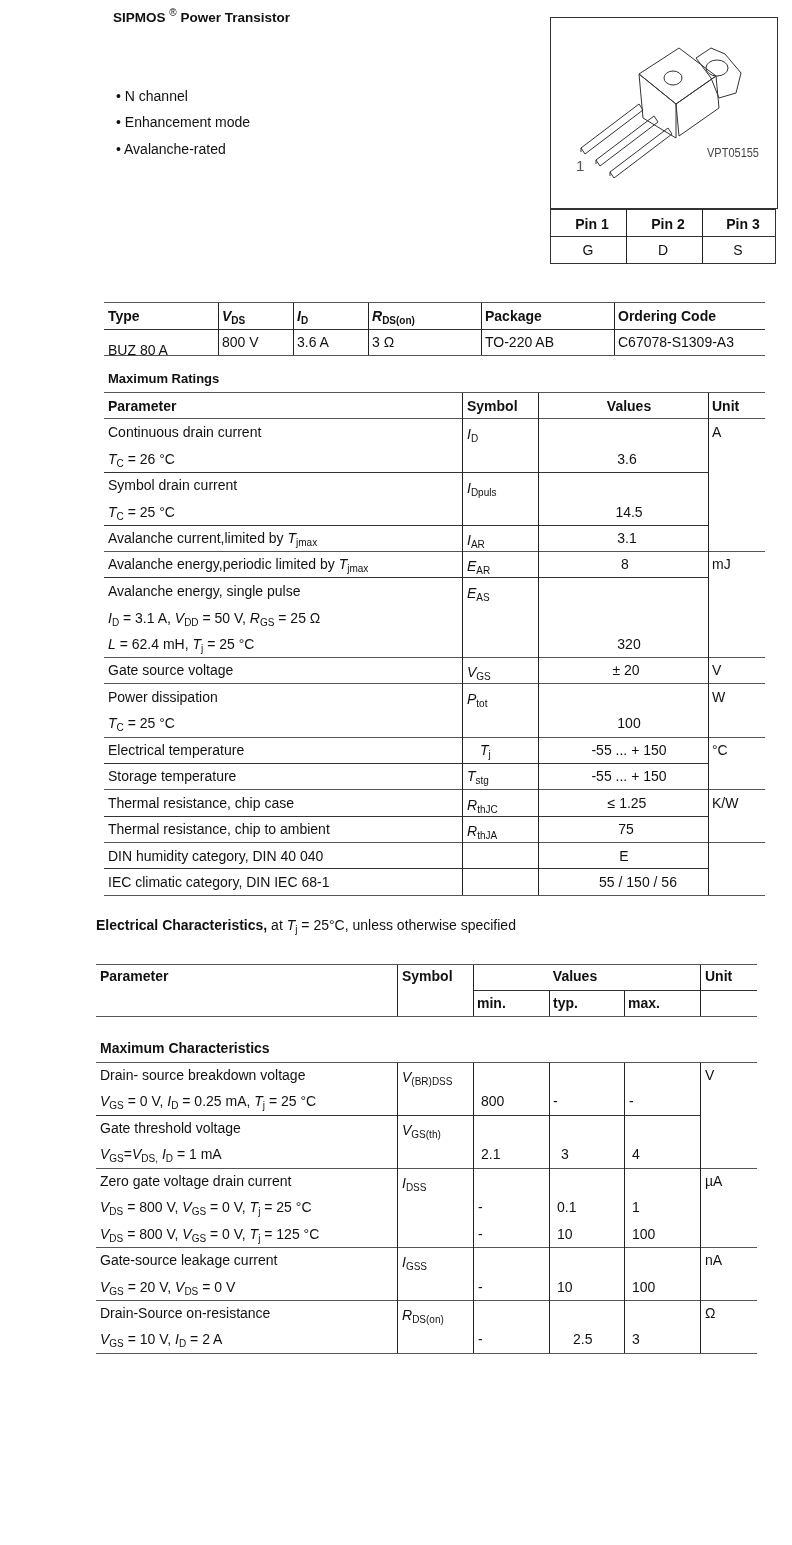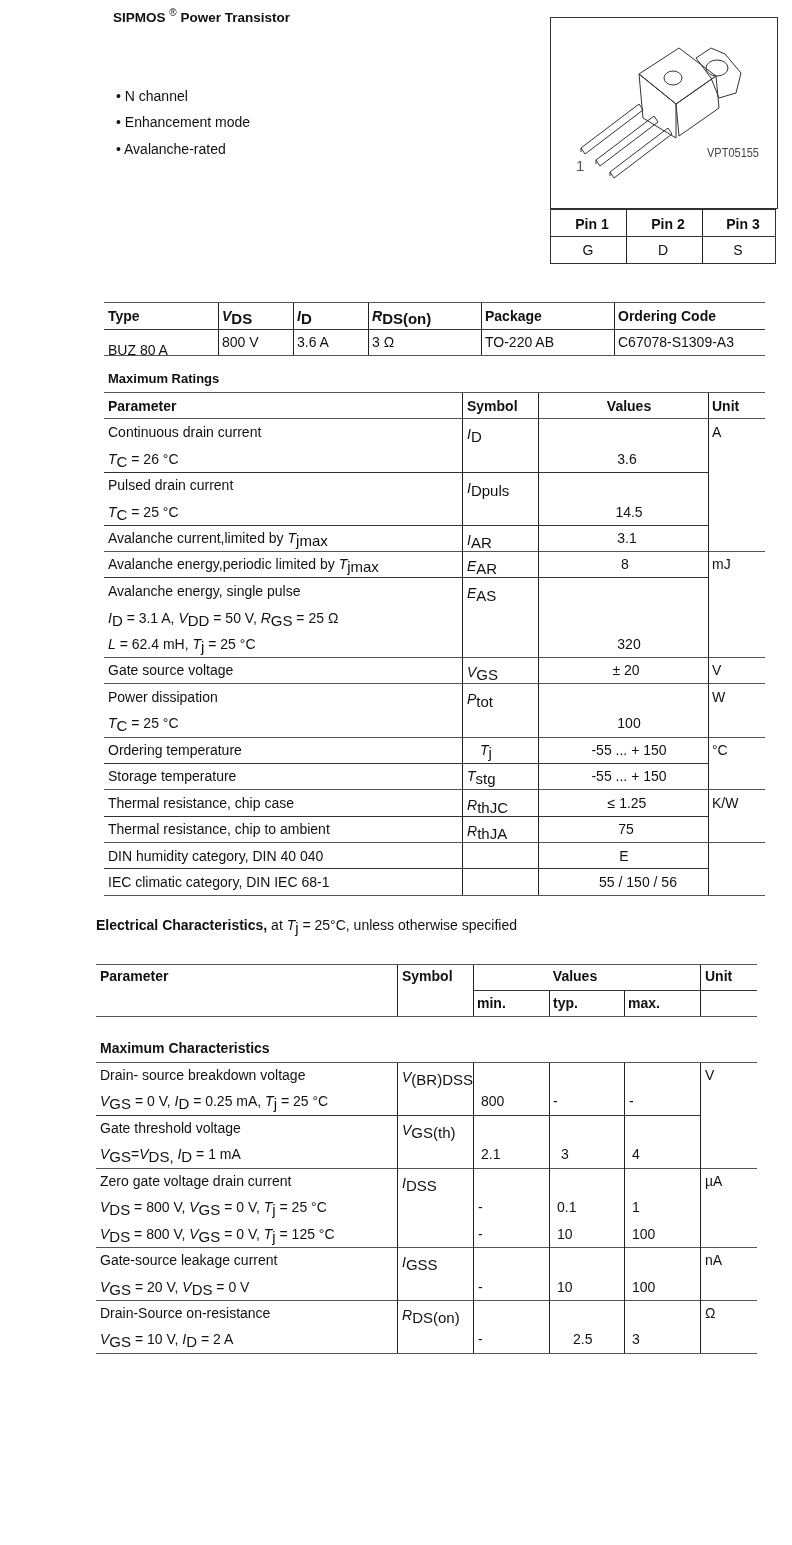--- a/index.html
+++ b/index.html
@@ -3,21 +3,21 @@
 <meta charset="utf-8">
 <style>
   html, body { margin:0; padding:0; background:#fff; }
   body { width:792px; height:1545px; position:relative; font-family:"Liberation Sans", sans-serif; color:#111; font-size:14px; }
   .b { font-weight:bold; }
   .hline { position:absolute; height:0; border-top:1.5px solid #555; }
   .hline.thin { border-top:1px solid #333; }
   .vline { position:absolute; width:0; border-left:1.2px solid #222; }
   .txt { position:absolute; white-space:nowrap; font-size:14px; line-height:16px; }
   .c { text-align:center; transform:translateX(-50%); }
-  sub { font-size:15px; vertical-align:-3px; line-height:0; }
+  sub { font-size:10px; vertical-align:-3px; line-height:0; }
   i { font-style:italic; }
   .title { font-size:13.5px; font-weight:bold; }
   .bullet { font-size:14px; }
   .pkgbox { position:absolute; left:550px; top:17px; width:226px; height:190px; border:1.3px solid #333; }
   .pintbl { position:absolute; left:550px; top:209px; width:226px; height:55px; border:1.3px solid #333; box-sizing:border-box; }
 </style>
 </head>
 <body>
 
 <div class="txt title" style="left:113px;top:5px;">
@@ -121,21 +121,21 @@
 
   <div>
     <div class="txt" style="left:108px;top:424px;">Continuous drain current</div>
     <div class="txt" style="left:108px;top:451px;"><i>T</i><sub>C</sub> <span>= 26 °C</span></div>
     <div class="txt" style="left:467px;top:426px;"><i>I</i><sub>D</sub></div>
     <div class="txt c" style="left:627px;top:451px;">3.6</div>
     <div class="txt" style="left:712px;top:424px;">A</div>
   </div>
 
   <div>
-    <div class="txt" style="left:108px;top:477px;">Pulsed drain current</div>
+    <div class="txt" style="left:108px;top:477px;">Symbol drain current</div>
     <div class="txt" style="left:108px;top:504px;"><i>T</i><sub>C</sub> <span>= 25 °C</span></div>
     <div class="txt" style="left:467px;top:480px;"><i>I</i><sub>Dpuls</sub></div>
     <div class="txt c" style="left:629px;top:504px;">14.5</div>
   </div>
 
   <div>
     <div class="txt" style="left:108px;top:530px;"><span>Avalanche current,limited by </span><i>T</i><sub>jmax</sub></div>
     <div class="txt" style="left:467px;top:532px;"><i>I</i><sub>AR</sub></div>
     <div class="txt c" style="left:627px;top:530px;">3.1</div>
   </div>
@@ -164,21 +164,21 @@
 
   <div>
     <div class="txt" style="left:108px;top:689px;">Power dissipation</div>
     <div class="txt" style="left:108px;top:715px;"><i>T</i><sub>C</sub> <span>= 25 °C</span></div>
     <div class="txt" style="left:467px;top:691px;"><i>P</i><sub>tot</sub></div>
     <div class="txt c" style="left:629px;top:715px;">100</div>
     <div class="txt" style="left:712px;top:689px;">W</div>
   </div>
 
   <div>
-    <div class="txt" style="left:108px;top:742px;">Ordering temperature</div>
+    <div class="txt" style="left:108px;top:742px;">Electrical temperature</div>
     <div class="txt" style="left:480px;top:742px;"><i>T</i><sub>j</sub></div>
     <div class="txt c" style="left:629px;top:742px;">-55 ... + 150</div>
     <div class="txt" style="left:712px;top:742px;">°C</div>
   </div>
 
   <div>
     <div class="txt" style="left:108px;top:768px;">Storage temperature</div>
     <div class="txt" style="left:467px;top:768px;"><i>T</i><sub>stg</sub></div>
     <div class="txt c" style="left:629px;top:768px;">-55 ... + 150</div>
   </div>

